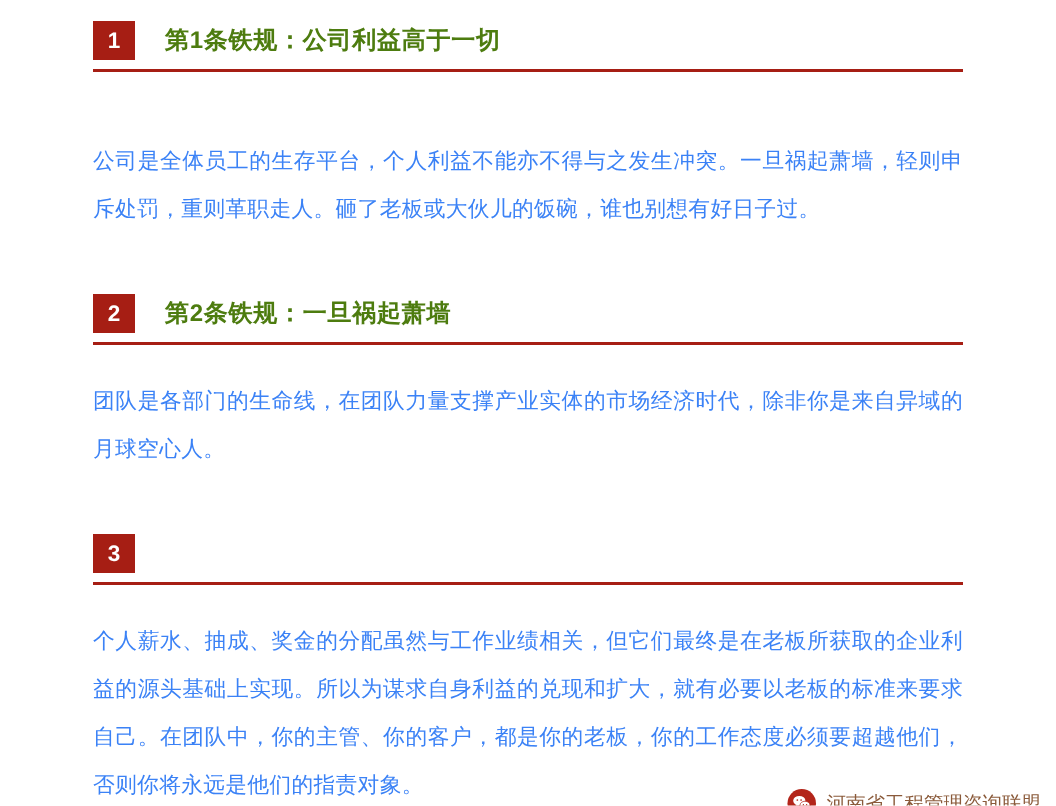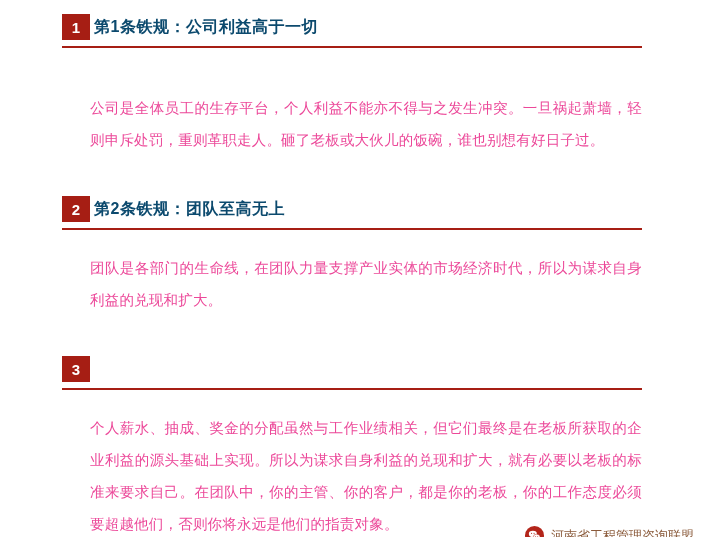--- a/index.html
+++ b/index.html
@@ -36,43 +36,42 @@
     color: #ffffff;
     font-size: 15px;
     font-weight: bold;
     display: flex;
     align-items: center;
     justify-content: center;
     flex: 0 0 auto;
     font-family: "Liberation Sans", sans-serif;
   }
   .head-text {
-    margin-left: 4px;
+    margin-left: 20px;
     font-size: 16px;
     font-weight: bold;
-    color: #0c4a6e;
+    color: #4d7c0f;
     letter-spacing: 0.5px;
     white-space: nowrap;
     font-family: "Liberation Sans", sans-serif;
   }
   .rule-line {
     height: 2px;
     background: #a61e14;
     margin-top: 6px;
   }
 
   
   .body-text {
     font-size: 14.5px;
     line-height: 32px;
-    color: #ec4899;
+    color: #3b82f6;
     text-align: justify;
     letter-spacing: 0.2px;
     font-family: "Liberation Sans", sans-serif;
-    margin-left: 28px;
   }
 
   
   .sec1-head { margin-top: 14px; }
   .sec1-body { margin-top: 44px; }
   .sec2-head { margin-top: 40px; }
   .sec2-body { margin-top: 22px; }
   .sec3-head { margin-top: 40px; }
   .sec3-body { margin-top: 22px; }
 
@@ -110,24 +109,24 @@
 
   <div class="section-head sec1-head">
     <div class="num-box">1</div>
     <div class="head-text">第1条铁规：公司利益高于一切</div>
   </div>
   <div class="rule-line"></div>
   <p class="body-text sec1-body">公司是全体员工的生存平台，个人利益不能亦不得与之发生冲突。一旦祸起萧墙，轻则申斥处罚，重则革职走人。砸了老板或大伙儿的饭碗，谁也别想有好日子过。</p>
 
   <div class="section-head sec2-head">
     <div class="num-box">2</div>
-    <div class="head-text">第2条铁规：团队至高无上</div>
+    <div class="head-text">第2条铁规：一旦祸起萧墙</div>
   </div>
   <div class="rule-line"></div>
-  <p class="body-text sec2-body">团队是各部门的生命线，在团队力量支撑产业实体的市场经济时代，所以为谋求自身利益的兑现和扩大。</p>
+  <p class="body-text sec2-body">团队是各部门的生命线，在团队力量支撑产业实体的市场经济时代，除非你是来自异域的月球空心人。</p>
 
   <div class="section-head sec3-head">
     <div class="num-box">3</div>
   </div>
   <div class="rule-line"></div>
   <p class="body-text sec3-body">个人薪水、抽成、奖金的分配虽然与工作业绩相关，但它们最终是在老板所获取的企业利益的源头基础上实现。所以为谋求自身利益的兑现和扩大，就有必要以老板的标准来要求自己。在团队中，你的主管、你的客户，都是你的老板，你的工作态度必须要超越他们，否则你将永远是他们的指责对象。</p>
 
   <div class="footer">
     <span class="wechat-badge">
       <svg width="13" height="13" viewBox="0 0 24 24" aria-hidden="true">

